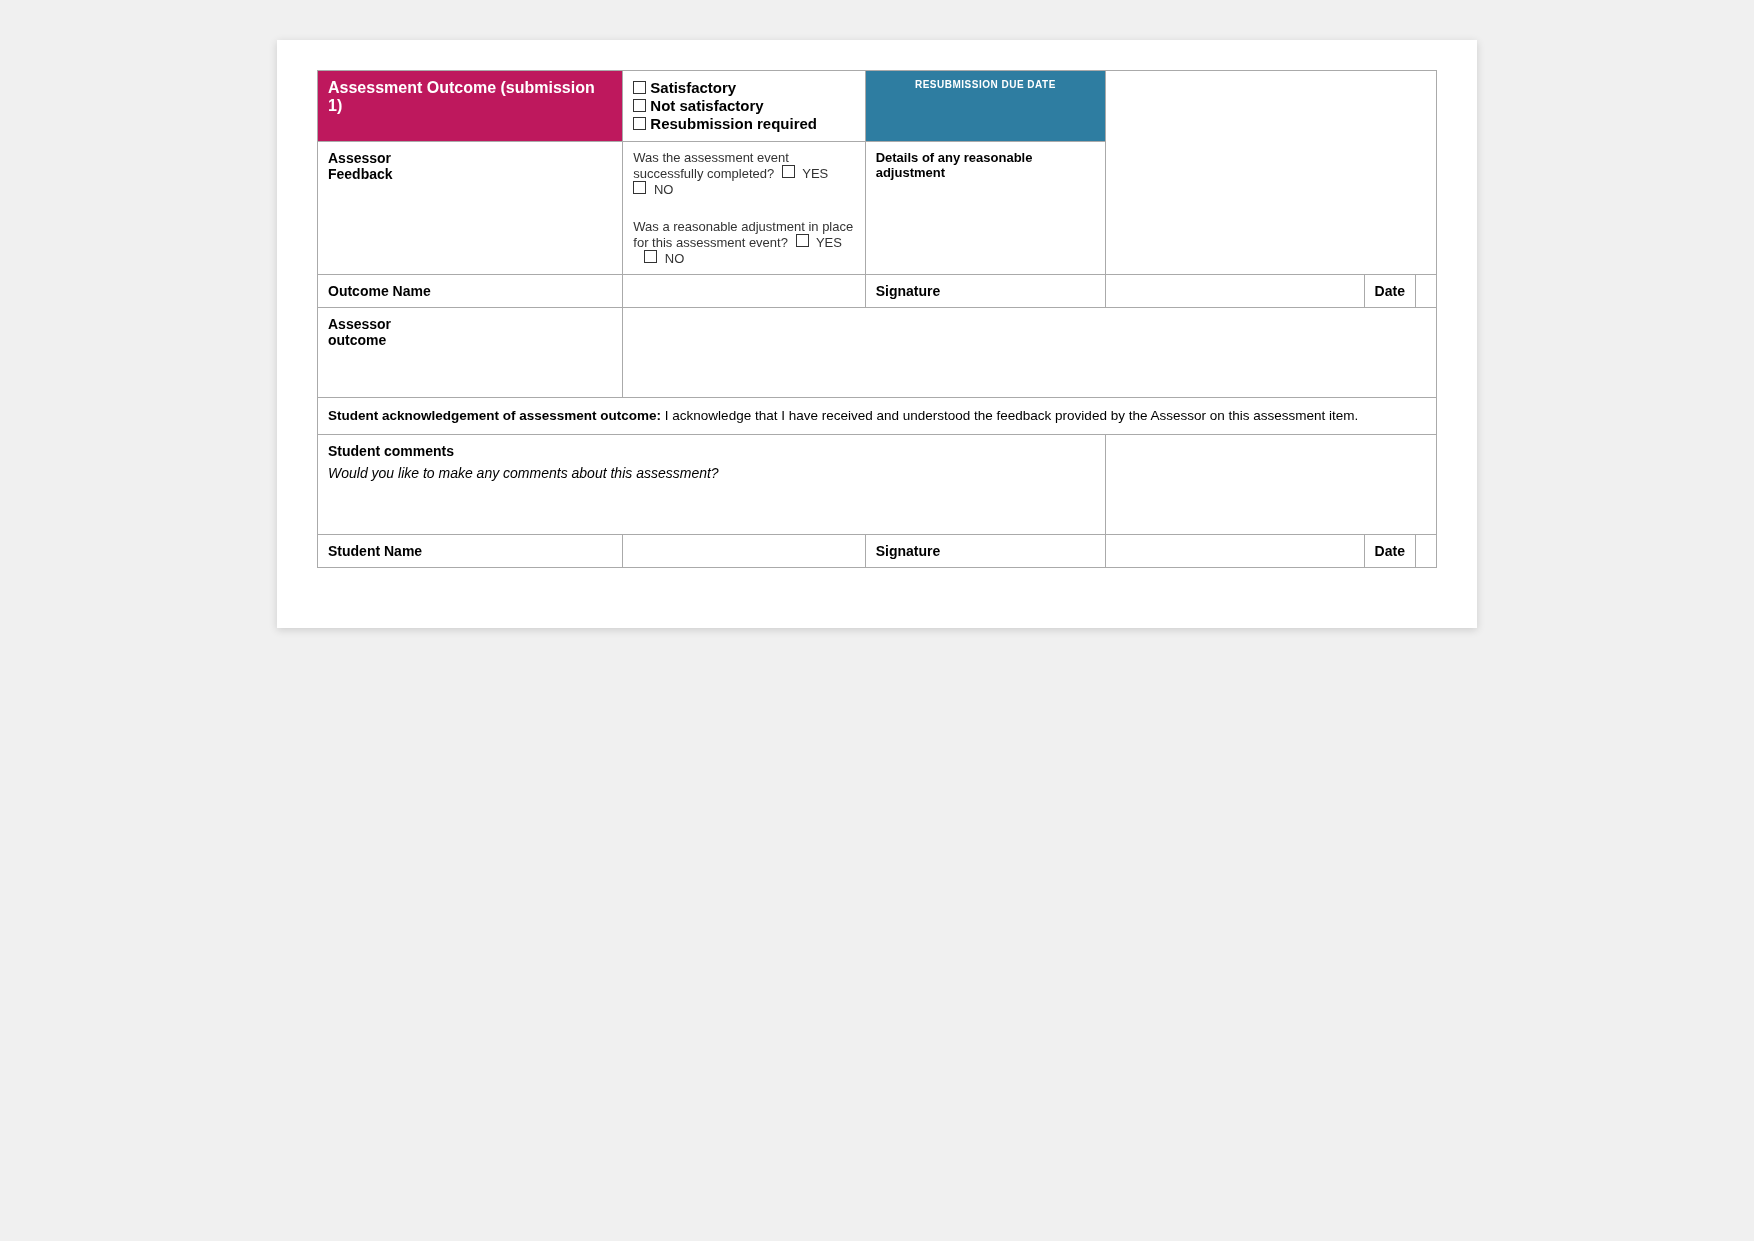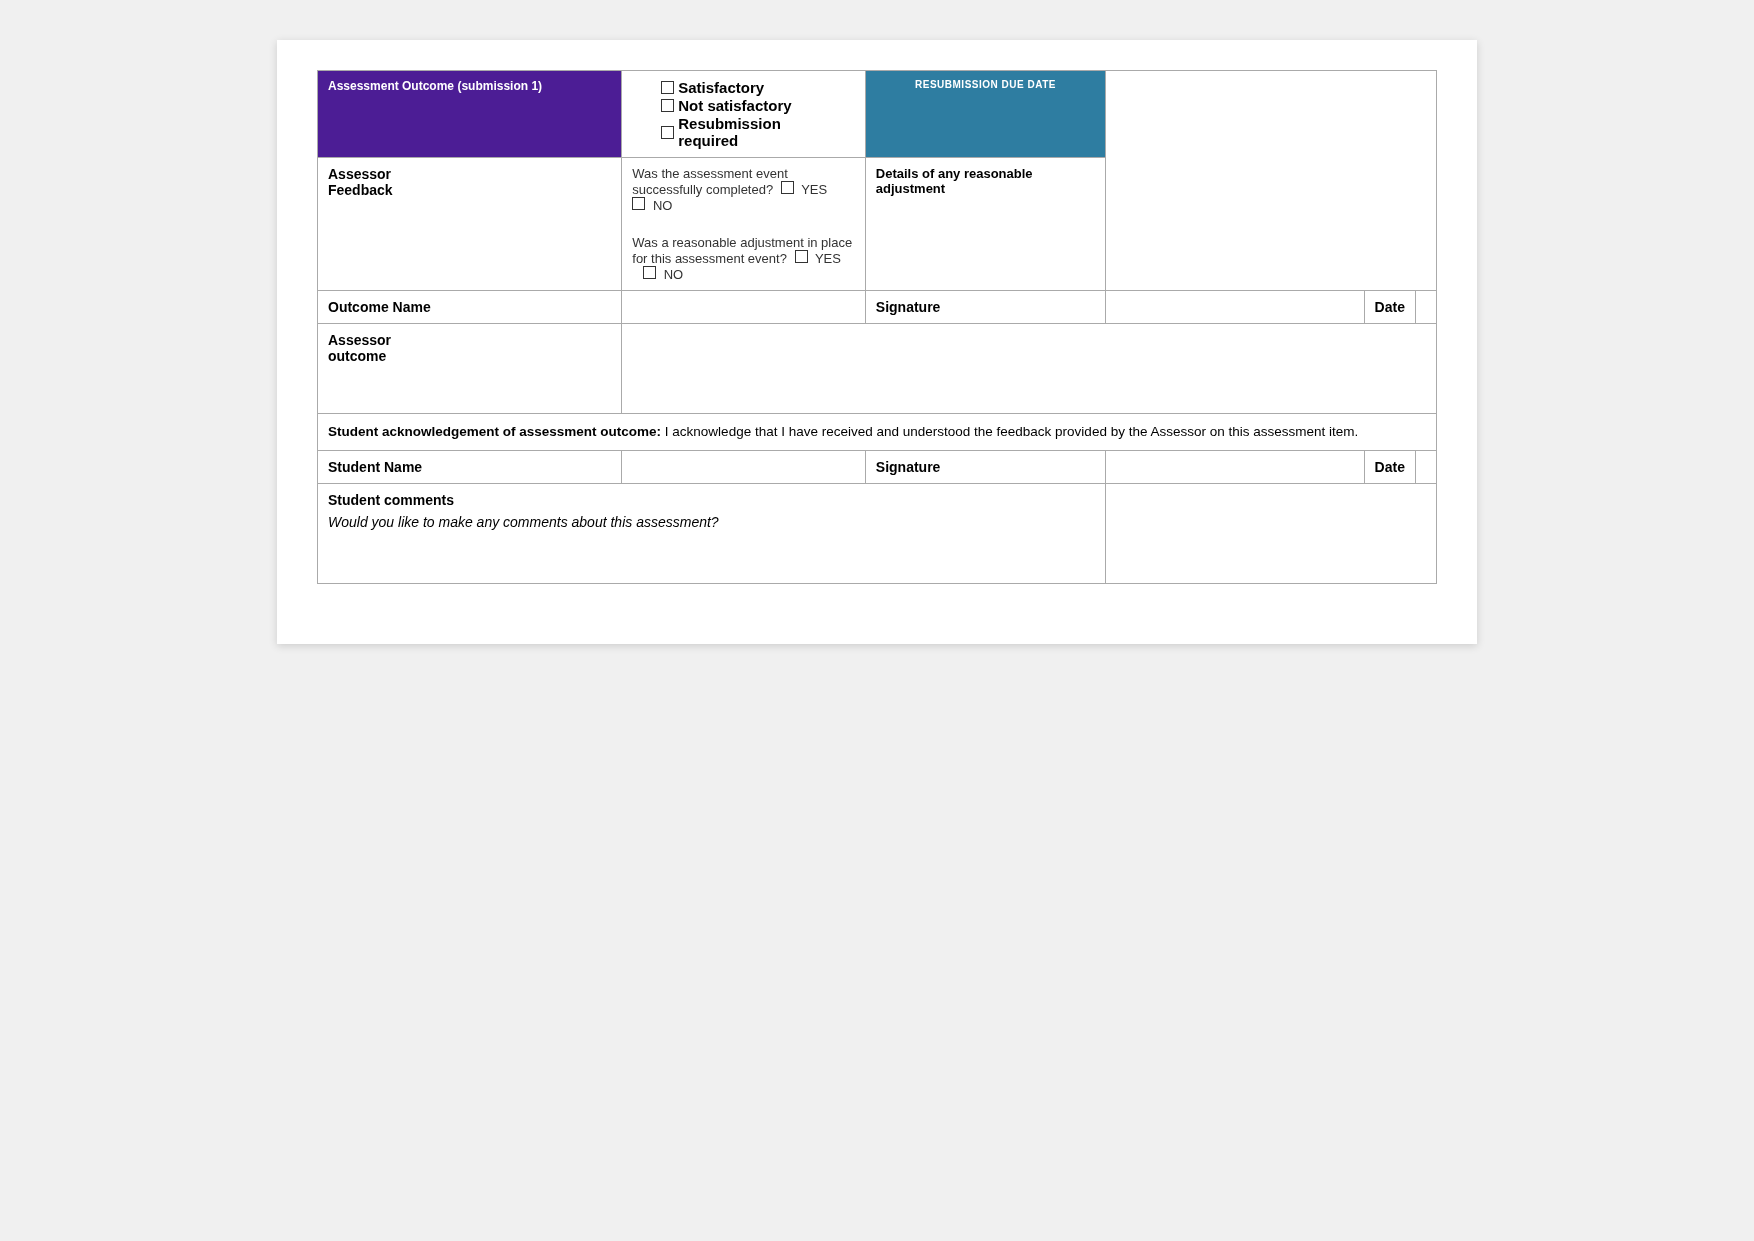--- a/index.html
+++ b/index.html
@@ -27,24 +27,24 @@
       width: 100%;
       border-collapse: collapse;
       border: 1px solid #aaa;
     }
     .main-table td, .main-table th {
       border: 1px solid #aaa;
       padding: 8px 10px;
       vertical-align: top;
     }
     .header-title-cell {
-      background-color: #4c1d95;
+      background-color: #be185d;
       color: #fff;
       font-weight: bold;
-      font-size: 12px;
+      font-size: 16px;
       width: 28%;
       padding: 14px 12px;
       vertical-align: middle;
     }
     .header-options-cell {
       background-color: #fff;
       font-size: 15px;
       font-weight: bold;
       vertical-align: middle;
       padding: 14px 16px;
@@ -61,21 +61,20 @@
       padding: 8px 6px;
       width: 120px;
     }
 
     
     .checkbox-label {
       display: inline-flex;
       align-items: center;
       margin-right: 12px;
       font-weight: bold;
-      margin-left: 29px;
     }
     .checkbox-box {
       display: inline-block;
       width: 13px;
       height: 13px;
       border: 1.5px solid #333;
       margin-right: 4px;
       flex-shrink: 0;
     }
 
@@ -246,44 +245,44 @@
     </tr>
 
     <tr>
       <td class="acknowledgement-cell" colspan="6">
         <span class="bold">Student acknowledgement of assessment outcome:</span>
         <span> I acknowledge that I have received and understood the feedback provided by the Assessor on this assessment item.</span>
       </td>
     </tr>
 
     <tr>
-      <td class="label-cell">
-        <span>Student Name</span>
-      </td>
-      <td class="value-cell" style="width:22%;">
-        <input type="text" style="width: 100%; border: none; outline: none;">
-      </td>
-      <td class="sig-label-cell">
-        <span>Signature</span>
-      </td>
-      <td class="value-cell" style="width:24%;">
-        <input type="text" style="width: 100%; border: none; outline: none;">
-      </td>
-      <td class="date-label-cell">
-        <span>Date</span>
-      </td>
-      <td class="value-cell">
-        <input type="text" style="width: 100%; border: none; outline: none;">
-      </td>
-    </tr>
-
-    <tr>
       <td class="student-comments-label-cell" colspan="3">
         <div class="bold" style="margin-bottom:6px;">Student comments</div>
         <div class="italic">Would you like to make any comments about this assessment?</div>
       </td>
       <td class="student-comments-value-cell" colspan="3">
         <textarea style="width: 100%; height: 80px; border: none; outline: none; resize: none;"></textarea>
       </td>
     </tr>
+
+    <tr>
+      <td class="label-cell">
+        <span>Student Name</span>
+      </td>
+      <td class="value-cell" style="width:22%;">
+        <input type="text" style="width: 100%; border: none; outline: none;">
+      </td>
+      <td class="sig-label-cell">
+        <span>Signature</span>
+      </td>
+      <td class="value-cell" style="width:24%;">
+        <input type="text" style="width: 100%; border: none; outline: none;">
+      </td>
+      <td class="date-label-cell">
+        <span>Date</span>
+      </td>
+      <td class="value-cell">
+        <input type="text" style="width: 100%; border: none; outline: none;">
+      </td>
+    </tr>
   </tbody>
     </table>
 </div>
 
 </body></html>

